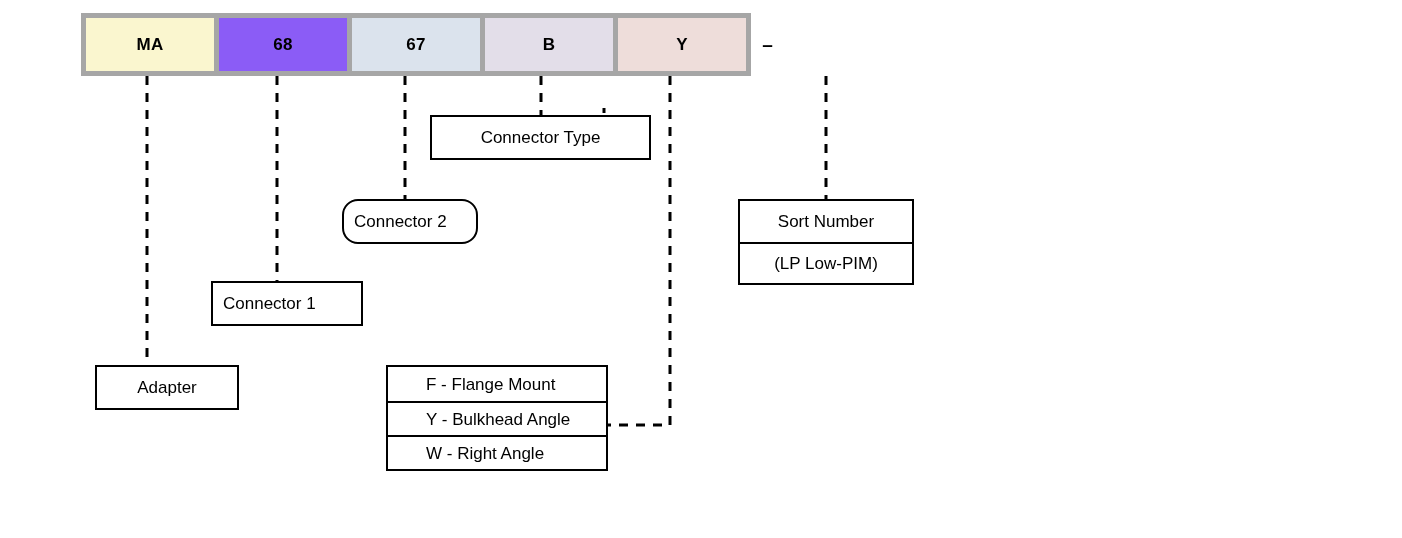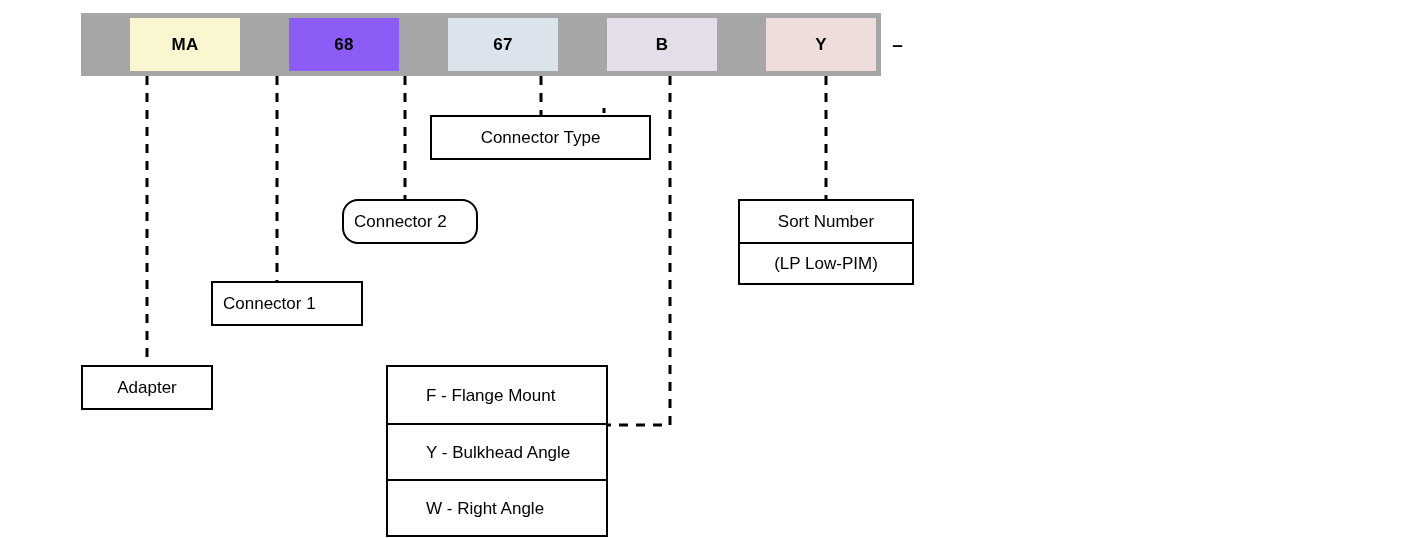--- a/index.html
+++ b/index.html
@@ -40,30 +40,29 @@
     align-items: stretch;
   }
   .code-group {
     display: flex;
     background: #a6a6a6;
     padding: 5px;
     box-sizing: border-box;
     height: 63px;
   }
   .code-cell {
-    width: 110px;
+    width: 128px;
     display: flex;
     align-items: center;
     justify-content: center;
     font-size: 17px;
     font-weight: bold;
     letter-spacing: 0.3px;
     box-sizing: border-box;
     margin-right: 5px;
-    margin-left: 44px;
   }
   .code-cell:last-child {
     margin-right: 0;
   }
   .code-separator {
     width: 33px;
     display: flex;
     align-items: center;
     justify-content: center;
     font-size: 19px;
@@ -95,25 +94,25 @@
     justify-content: center;
   }
   .row-left {
     justify-content: flex-start;
   }
 
   
   #callout-connector-type { left: 430px; top: 115px; width: 221px; }
   #callout-connector-2    { left: 342px; top: 199px; width: 136px; border-radius: 16px; }
   #callout-connector-1    { left: 211px; top: 281px; width: 152px; }
-  #callout-adapter        { left: 81px;  top: 365px; width: 132px; }
+  #callout-adapter        { left: 95px;  top: 365px; width: 144px; }
   #callout-mount-types    { left: 386px; top: 365px; width: 222px; }
   #callout-sort-number    { left: 738px; top: 199px; width: 176px; }
 
-  #callout-mount-types .callout-row { height: 56px; padding-left: 38px; }
+  #callout-mount-types .callout-row { height: 34px; padding-left: 38px; }
   #callout-sort-number .callout-row { height: 41px; }
 </style>
 </head>
 <body>
 
 <div id="diagram-root">
 
   <svg id="connector-layer" viewBox="0 0 1402 538" width="1402" height="538">
     <g stroke="#000000" stroke-width="3" fill="none" stroke-dasharray="9 8">
 

